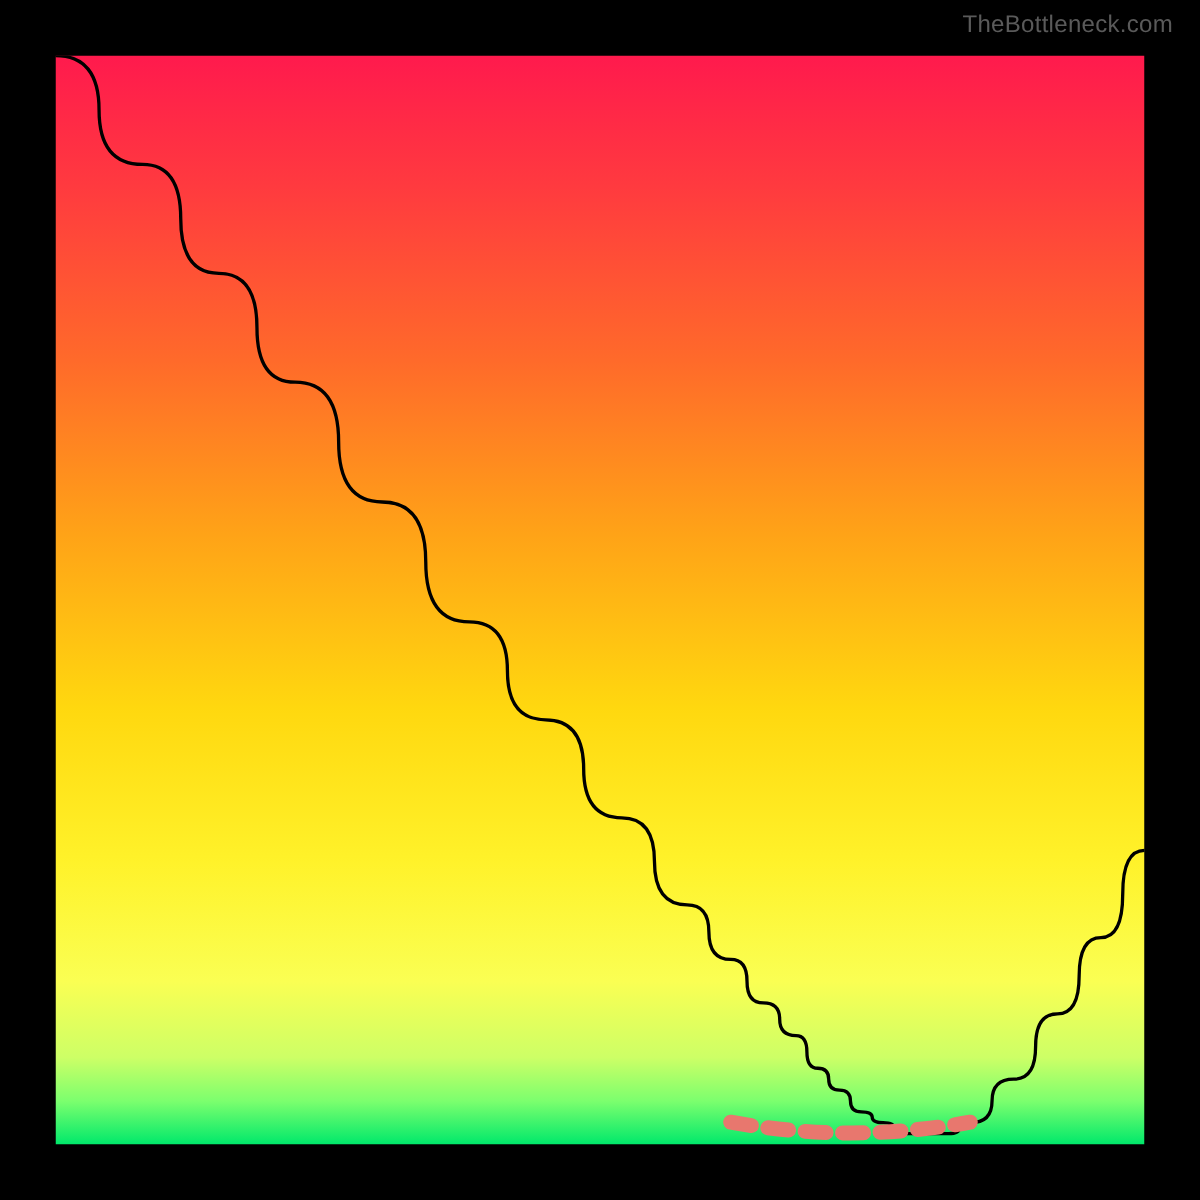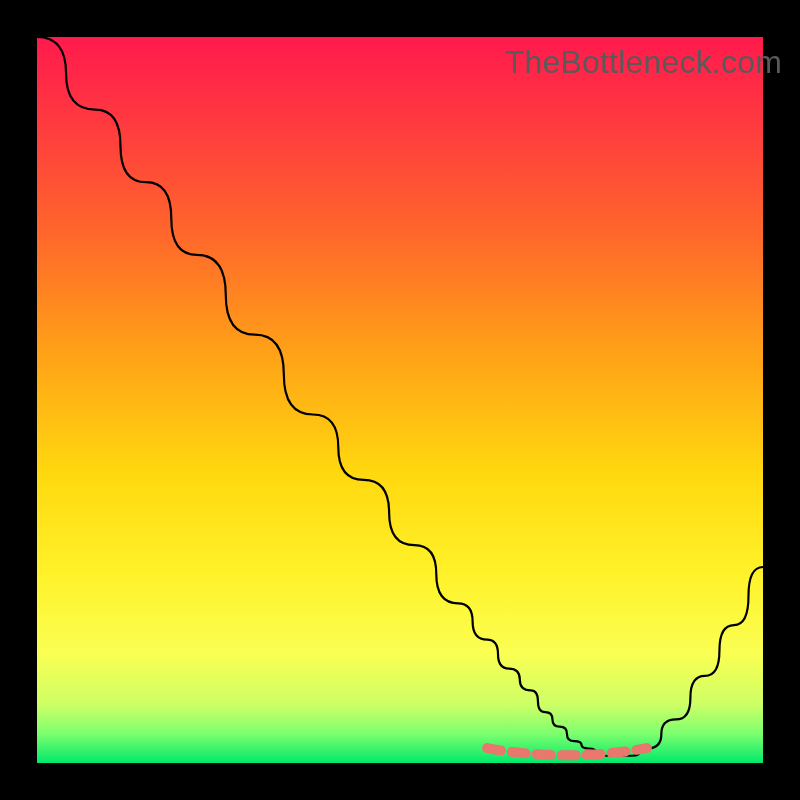--- a/index.html
+++ b/index.html
@@ -1,18 +1,18 @@
 <!DOCTYPE html>
 <html><head>
 <meta charset="utf-8">
 <style>
   * { margin: 0; padding: 0; box-sizing: border-box; }
   body { width: 800px; height: 800px; overflow: hidden; background: #000; font-family: Arial, sans-serif; }
   .chart-wrap { position: relative; width: 800px; height: 800px; }
-  .watermark { position: absolute; top: 8px; right: 18px; color: #5a5a5a; font-size: 32px; font-weight: 500; z-index: 3; letter-spacing: 0.2px; margin-top: 36px; }
+  .watermark { position: absolute; top: 8px; right: 18px; color: #5a5a5a; font-size: 16px; font-weight: 500; z-index: 3; letter-spacing: 0.2px; }
   .plot-area { position: absolute; left: 37px; top: 37px; width: 726px; height: 726px; }
   svg.grad { position: absolute; left: 0; top: 0; width: 726px; height: 726px; z-index: 1; }
   svg.curve { position: absolute; left: 0; top: 0; width: 726px; height: 726px; z-index: 2; }
 </style>
 </head>
 <body>
 
 <div class="chart-wrap">
   <div class="watermark">TheBottleneck.com</div>
   <div class="plot-area">

